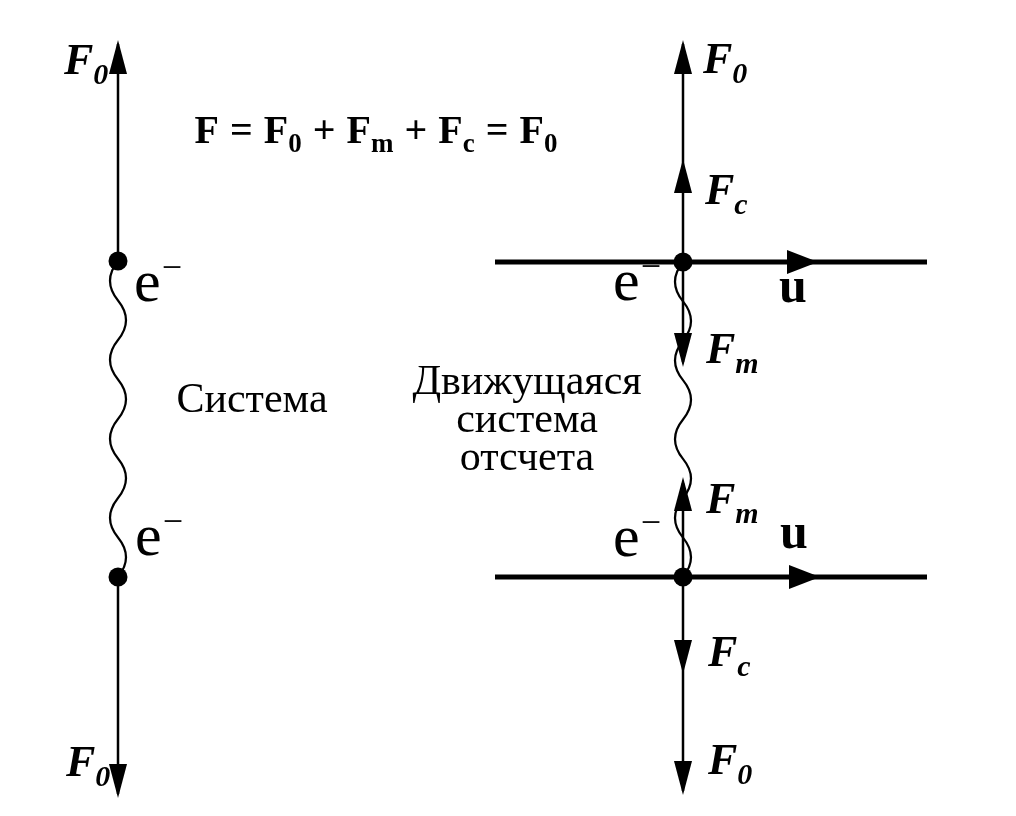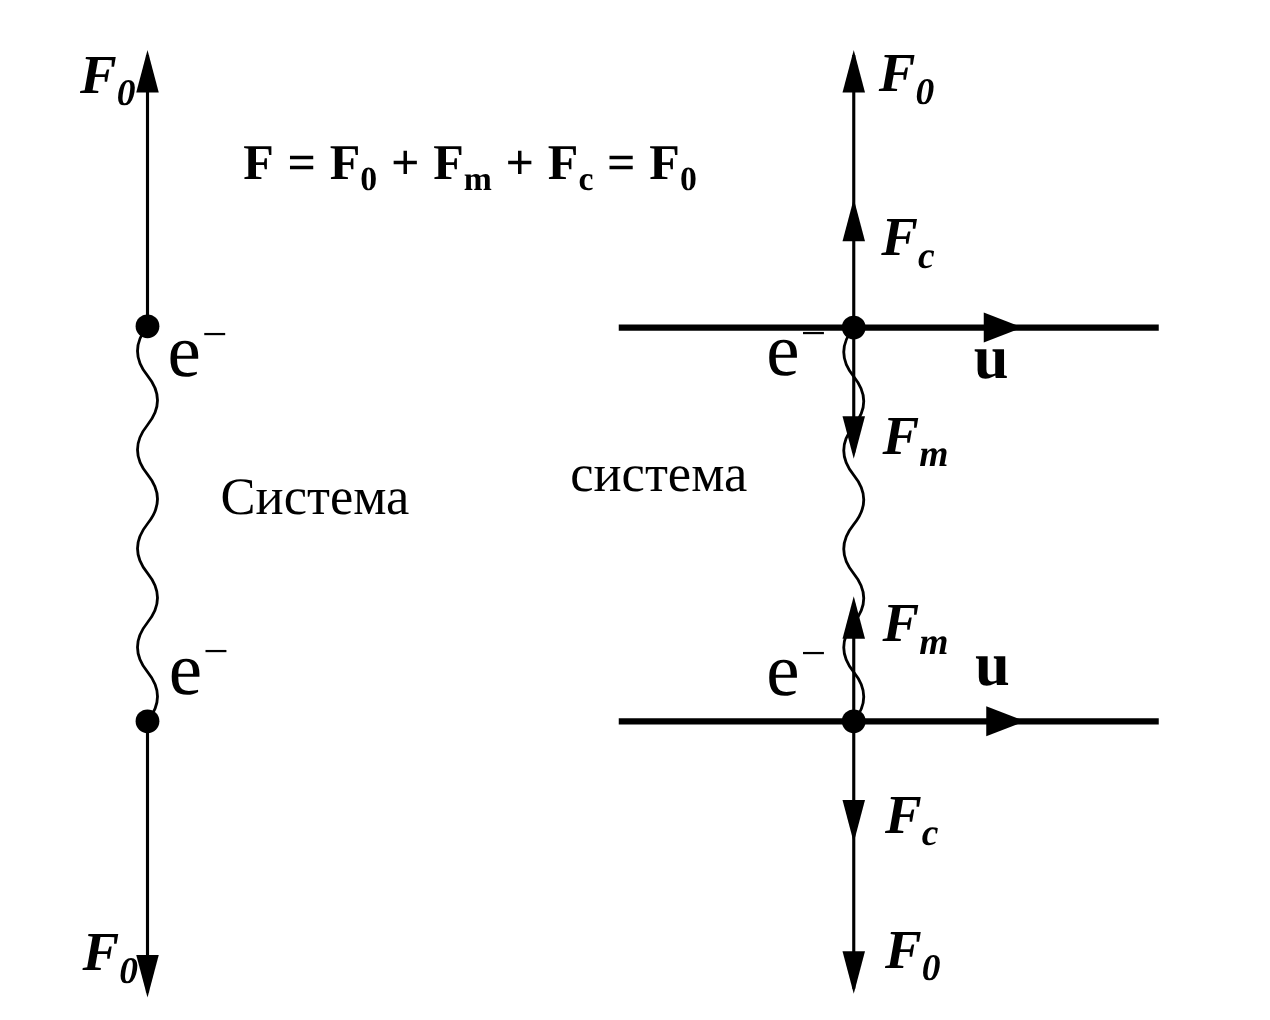--- a/index.html
+++ b/index.html
@@ -92,16 +92,18 @@
   <div class="elabel" style="left:613px;top:250px;"><span>e</span><span class="esup">−</span></div>
   <div class="elabel" style="left:613px;top:506px;"><span>e</span><span class="esup">−</span></div>
 
   <div class="ulabel" style="left:779px;top:260px;">u</div>
   <div class="ulabel" style="left:780px;top:506px;">u</div>
 
   <div class="syslabel" id="sys-left">
     <span class="ln">Система</span>
   </div>
   <div class="syslabel" id="sys-right">
+    <span class="ln">Движущаяся</span>
     <span class="ln">система</span>
+    <span class="ln">отсчета</span>
   </div>
 
 </div>
 
 </body></html>

